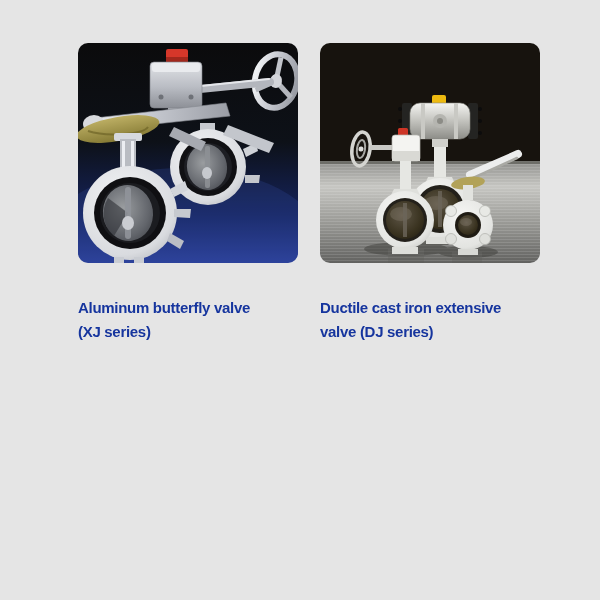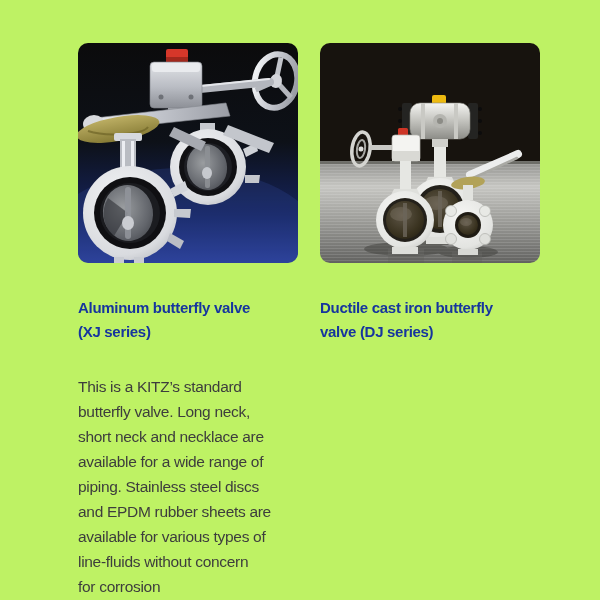--- a/index.html
+++ b/index.html
@@ -1,18 +1,18 @@
 <!DOCTYPE html>
 <html><head>
 <meta charset="utf-8">
 <style>
   * { margin:0; padding:0; box-sizing:border-box; }
   html,body { background:#ffffff; }
   .page {
-    position:relative; width:600px; height:600px; background:#bef264;
+    position:relative; width:600px; height:600px; background:#e5e5e5;
     font-family:"Liberation Sans", sans-serif; overflow:hidden;
   }
   .grid { position:absolute; left:78px; top:43px; display:flex; gap:22px; }
   .card { width:220px; }
   .photo {
     width:220px; height:220px; border-radius:10px; overflow:hidden;
     display:block; cursor:pointer;
   }
   .photo svg { display:block; }
   .title {
@@ -129,29 +129,20 @@
             <path d="M30,155 A26,28 0 0 0 36,193 L 50,170 Z" fill="#27282d" opacity="0.55"></path>
             <rect x="47" y="144" width="6" height="52" rx="3" fill="#90939a" opacity="0.9"></rect>
             <ellipse cx="50" cy="180" rx="6" ry="7" fill="#caccd1"></ellipse>
             <rect x="36" y="214" width="10" height="6" fill="#c9ccd2"></rect>
             <rect x="56" y="214" width="10" height="6" fill="#c9ccd2"></rect>
           </g>
         </svg>
       </div>
       <h3 class="title" style="color: rgb(22, 53, 158);">Aluminum butterfly valve
 (XJ series)</h3>
-      <p class="desc" style="color: rgb(61, 61, 61);">This is a KITZ’s standard
-butterfly valve. Long neck,
-short neck and necklace are
-available for a wide range of
-piping. Stainless steel discs
-and EPDM rubber sheets are
-available for various types of
-line-fluids without concern
-for corrosion</p>
     </section>
 
     <section class="card">
       <div class="photo">
         <svg width="220" height="220" viewBox="0 0 220 220">
           <defs>
             <linearGradient id="tableG" x1="0" y1="0" x2="0" y2="1">
               <stop offset="0" stop-color="#8f8f8c"></stop>
               <stop offset="0.25" stop-color="#c6c6c2"></stop>
               <stop offset="0.6" stop-color="#9a9a96"></stop>
@@ -248,18 +239,18 @@
             <polygon points="74,146 97,146 101,154 70,154" fill="#dfe0dc"></polygon>
             <circle cx="85" cy="177" r="29" fill="url(#bodyD)"></circle>
             <circle cx="85" cy="177" r="22" fill="#23201a"></circle>
             <circle cx="85" cy="177" r="19" fill="url(#discD)"></circle>
             <ellipse cx="81" cy="171" rx="11" ry="7" fill="#8a8272" opacity="0.35"></ellipse>
             <rect x="83" y="160" width="4" height="34" fill="#6b655a" opacity="0.8"></rect>
             <rect x="72" y="204" width="26" height="7" fill="#dddeda"></rect>
           </g>
         </svg>
       </div>
-      <h3 class="title" style="color: rgb(22, 53, 158);">Ductile cast iron butterfly
+      <h3 class="title" style="color: rgb(22, 53, 158);">Ductile cast iron extensive
 valve (DJ series)</h3>
     </section>
 
   </div>
 </div>
 
 </body></html>

